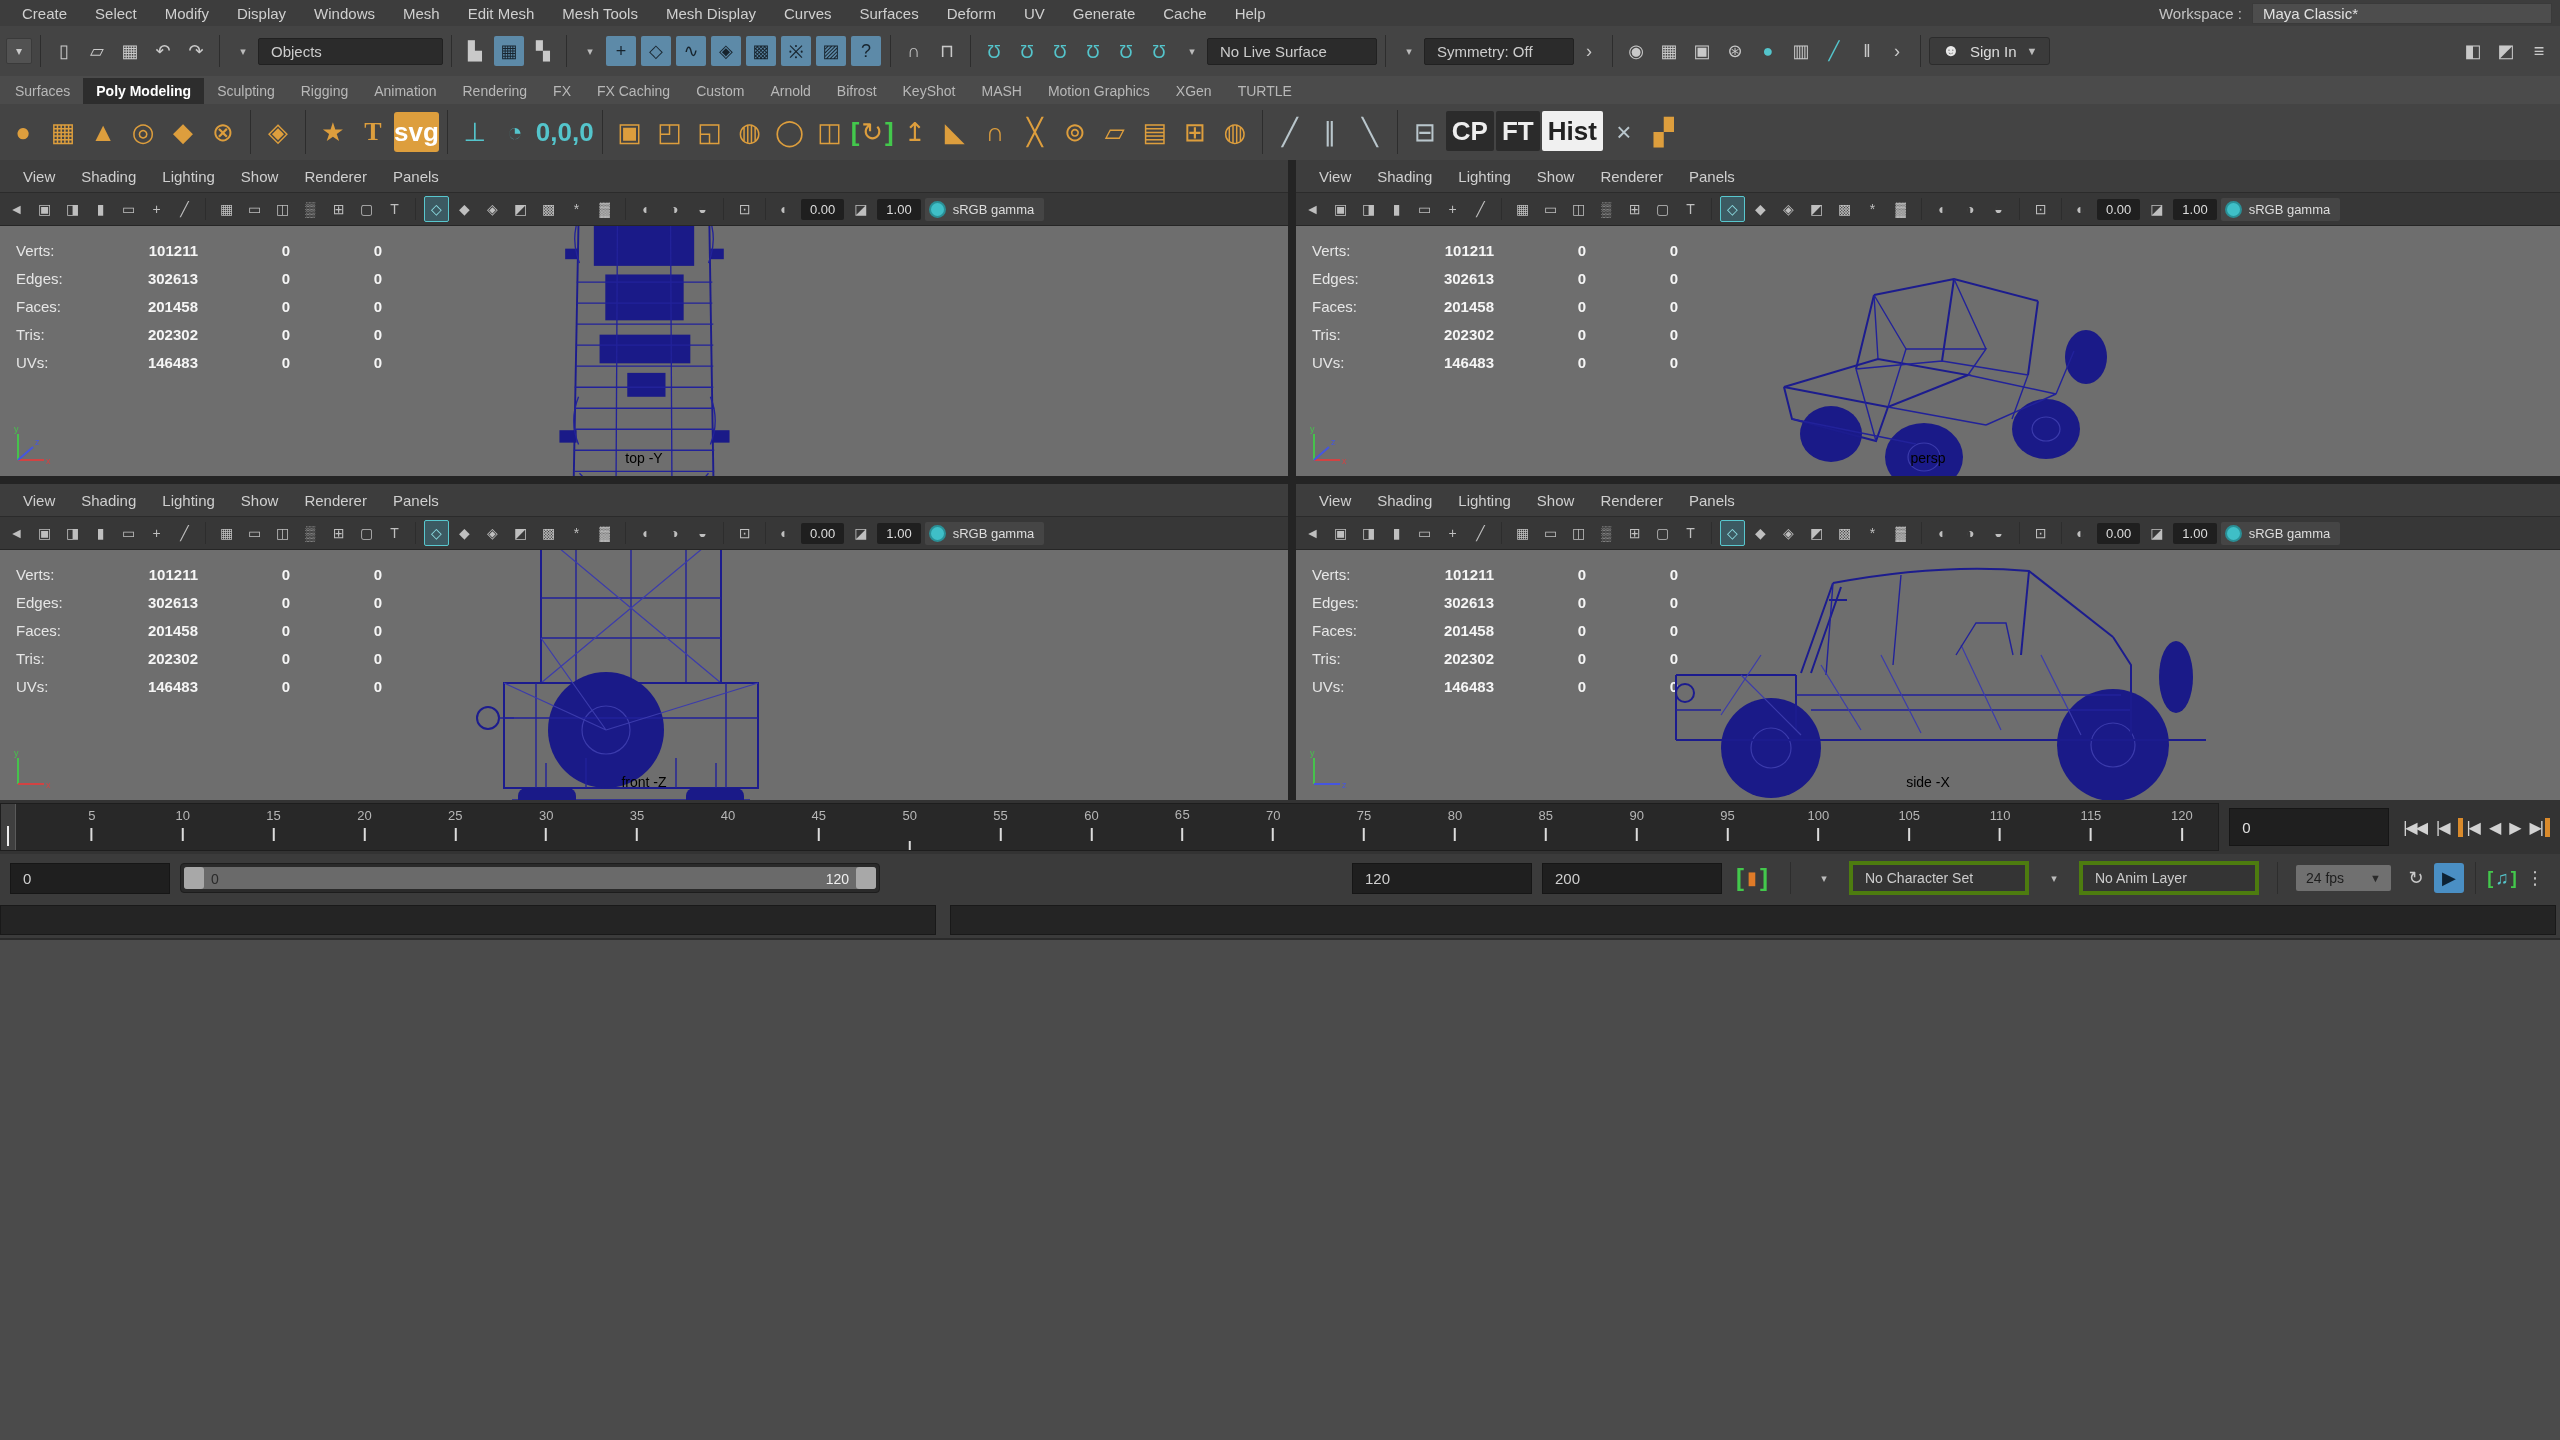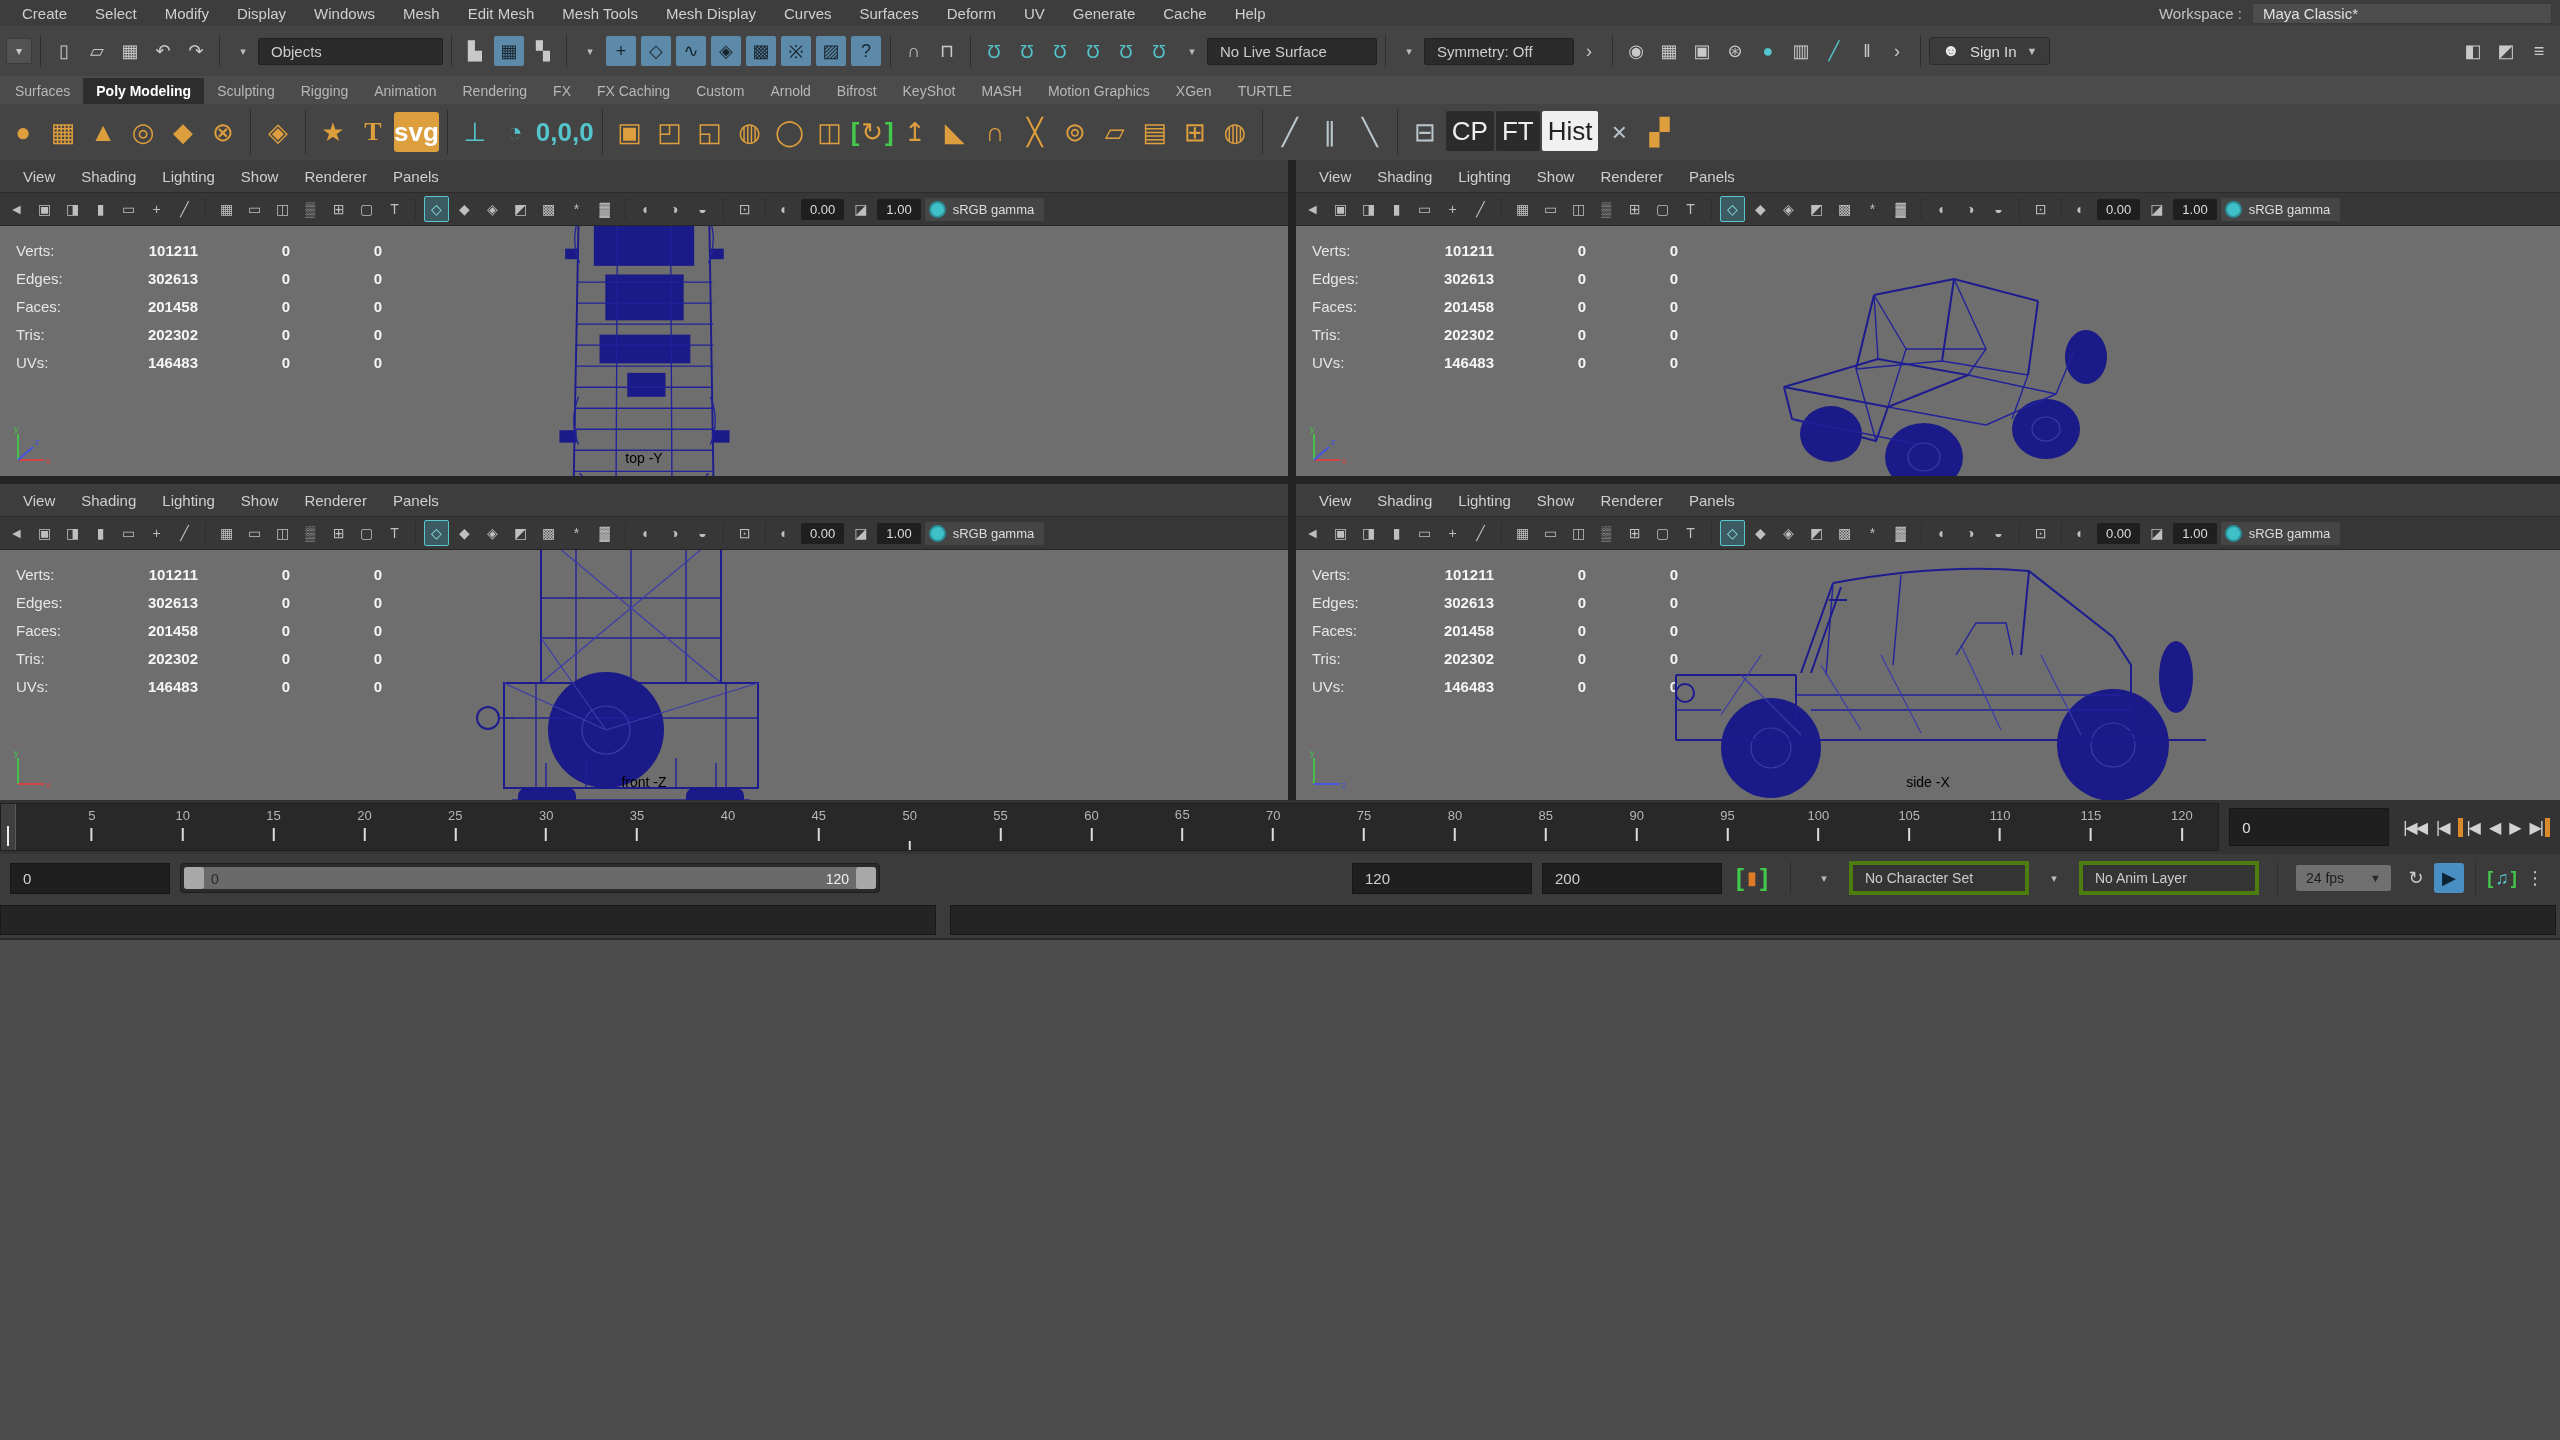--- a/index.html
+++ b/index.html
@@ -20,21 +20,21 @@
   .ic { min-width:30px; height:30px; display:inline-flex; align-items:center; justify-content:center; font-size:18px; color:#c9c9c9; border-radius:2px; cursor:default; flex:0 0 auto; }
   .ic.teal { color:#54c5cc; }
   .ic.blue { background:#5d8aa8; color:#17242e; margin:0 1px; }
   .ic.orange { color:#dd9e3d; }
   .ic.gray { color:#b9c6cc; }
   .ic.btn { background:#525252; border:1px solid #3a3a3a; min-width:26px; height:26px; font-size:12px; }
   .ic.rot { transform:rotate(180deg); }
   .ic.tiny { font-size:11px; font-weight:bold; }
   .ic.serif { font-family:"Liberation Serif", serif; font-weight:bold; font-size:24px; }
   .ic.orange-chip { background:#dd9e3d; color:#fff; font-size:12px; font-weight:bold; border-radius:3px; min-width:34px; height:28px; }
-  .ic.chip { background:#2b2b2b; color:#eee; font-size:13px; font-weight:normal; padding:0 6px; height:22px; min-width:34px; align-self:flex-end; margin-bottom:3px; }
+  .ic.chip { background:#2b2b2b; color:#eee; font-size:13px; font-weight:bold; padding:0 6px; height:22px; min-width:34px; align-self:flex-end; margin-bottom:3px; }
   .ic.chip.white { background:#f0f0f0; color:#222; }
   .ic.green-brackets::before { content:"["; color:#43c84c; font-weight:bold; margin-right:2px; }
   .ic.green-brackets::after { content:"]"; color:#43c84c; font-weight:bold; margin-left:2px; }
   .ic.bluebg { background:#4a8fc4; color:#0d2233; border-radius:3px; }
   .field { background:#2b2b2b; border:1px solid #212121; color:#cccccc; font-size:15px; padding:4px 12px; border-radius:2px; cursor:default; }
   .signin { display:flex; align-items:center; gap:10px; background:#3b3b3b; border:1px solid #2c2c2c; border-radius:3px; padding:3px 12px; color:#dcdcdc; font-size:15px; }
   .signin .person { color:#e8e8e8; font-size:17px; }
   .caret { font-size:11px; color:#bbb; }
 
   
@@ -505,20 +505,21 @@
           <path class="wf1" d="M150 120 L230 120 L212 146 M100 140 L120 212 M272 146 L256 190 M150 120 L132 178"></path>
         </svg>
         <svg class="axis-gizmo" width="46" height="46" viewBox="0 0 46 46">
           <line x1="10" y1="38" x2="10" y2="12" stroke="#46c24c" stroke-width="2"></line>
           <line x1="10" y1="38" x2="36" y2="38" stroke="#d24343" stroke-width="2"></line>
           <line x1="10" y1="38" x2="25" y2="25" stroke="#4656e0" stroke-width="2"></line>
           <text x="6" y="10" font-size="9" fill="#46c24c">y</text>
           <text x="38" y="42" font-size="9" fill="#d24343">x</text>
           <text x="27" y="23" font-size="9" fill="#4656e0">z</text>
         </svg>
+        <div class="vp-label">persp</div>
       </div>
     </div>
 
     <div class="viewport">
       <div class="vp-menu">
           <span>View</span>
           <span>Shading</span>
           <span>Lighting</span>
           <span>Show</span>
           <span>Renderer</span>

